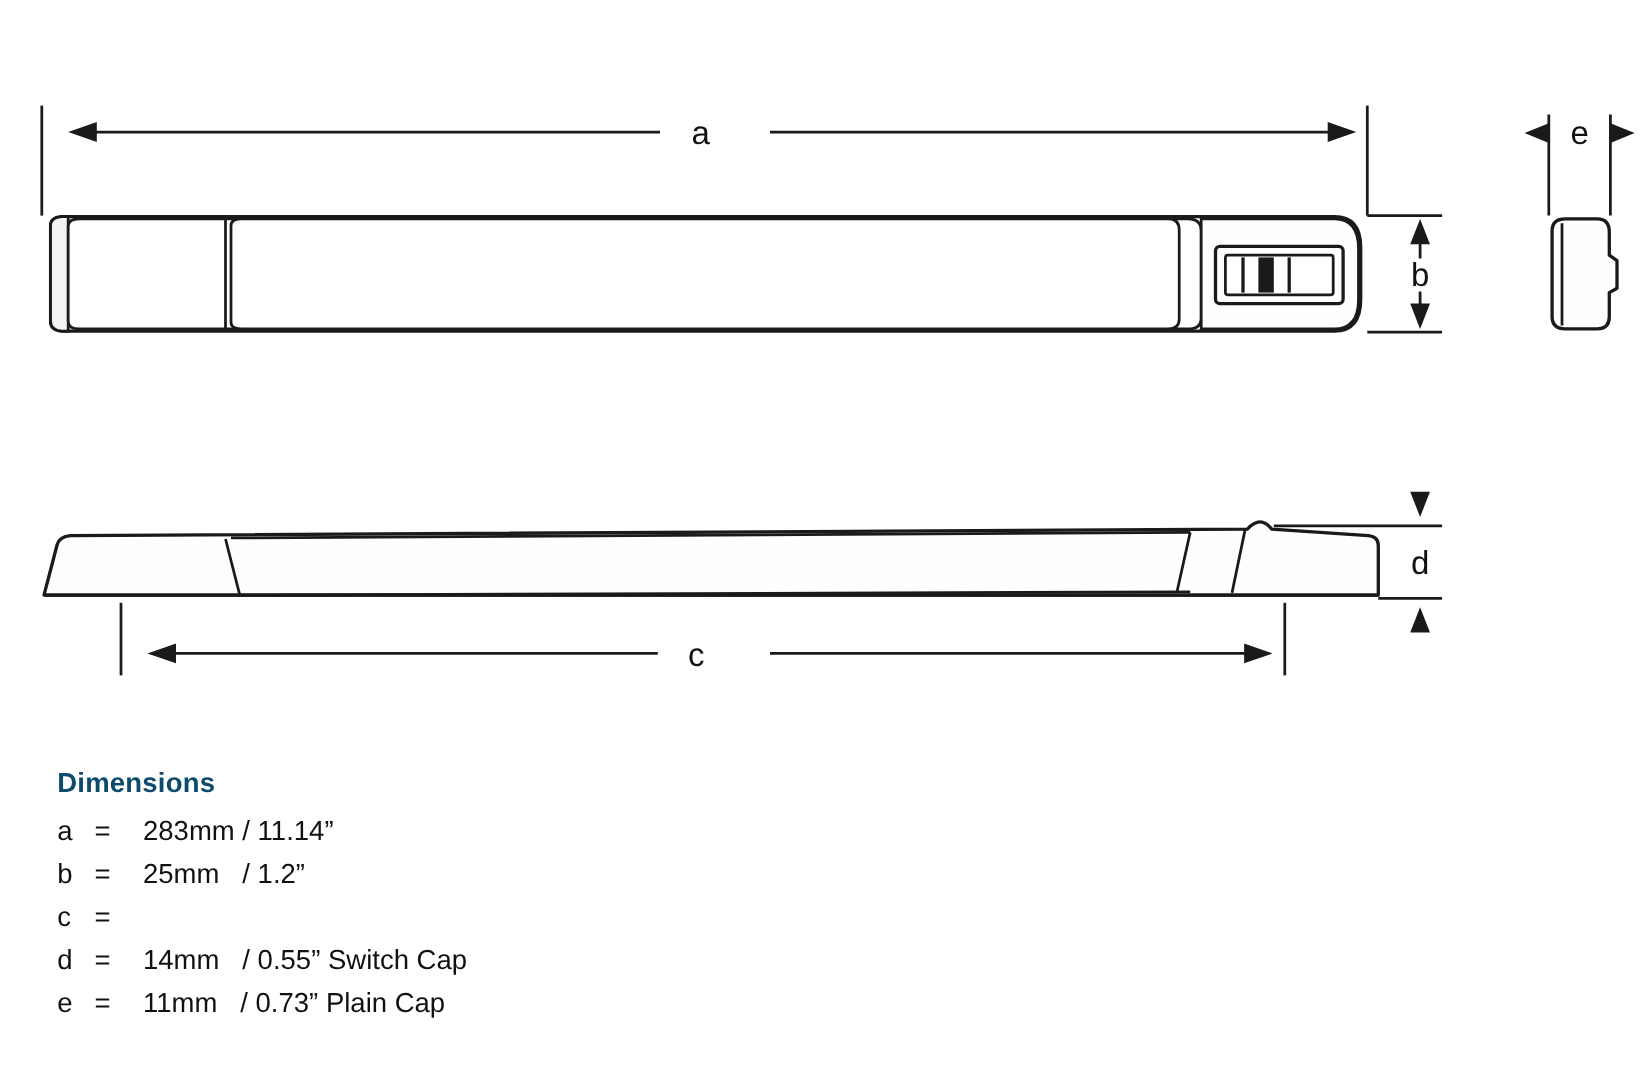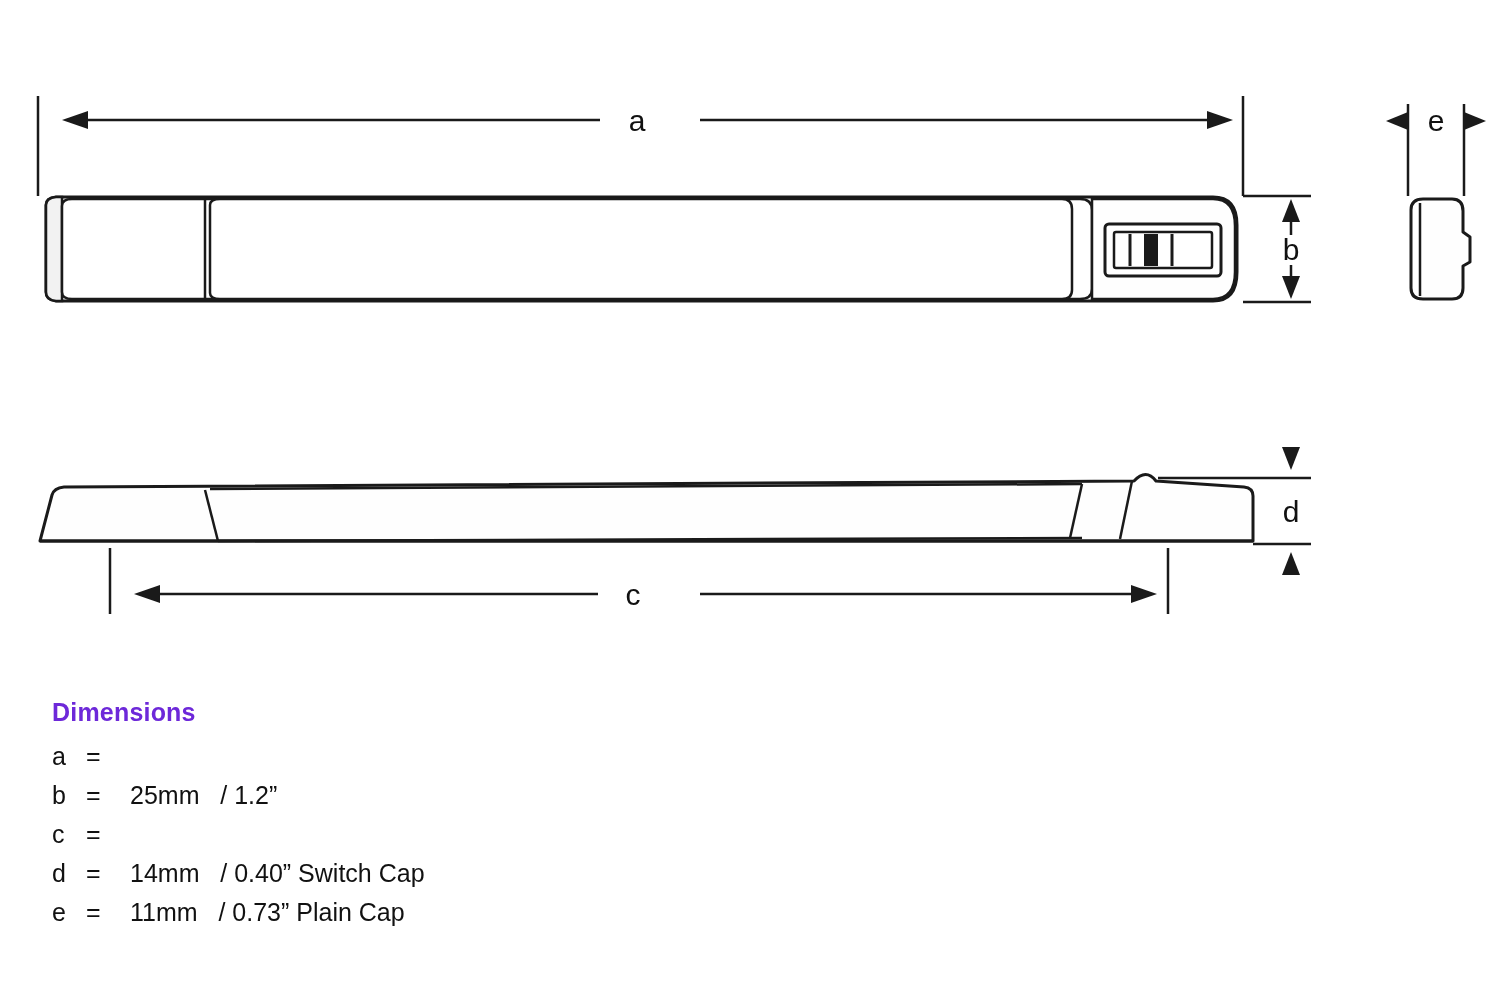--- a/index.html
+++ b/index.html
@@ -30,21 +30,21 @@
   .legend {
     position: absolute;
     left: 52px;
     top: 698px;
     width: 700px;
   }
   .legend-title {
     font-size: 25px;
     font-weight: bold;
     letter-spacing: 0.2px;
-    color: #6d28d9;
+    color: #0c4a6e;
     margin-bottom: 10px;
   }
   .legend-row {
     display: flex;
     align-items: baseline;
     font-size: 25px;
     line-height: 39px;
     color: #111111;
     white-space: pre;
   }
@@ -140,37 +140,38 @@
     <text class="dim-letter" x="633" y="605" text-anchor="middle">c</text>
   </g>
 </svg>
 
 <div class="legend">
   <div class="legend-title">Dimensions</div>
 
   <div class="legend-row">
     <span class="legend-key">a</span>
     <span class="legend-eq">=</span>
+    <span class="legend-val">283mm / 11.14”</span>
   </div>
 
   <div class="legend-row">
     <span class="legend-key">b</span>
     <span class="legend-eq">=</span>
     <span class="legend-val">25mm   / 1.2”</span>
   </div>
 
   <div class="legend-row">
     <span class="legend-key">c</span>
     <span class="legend-eq">=</span>
   </div>
 
   <div class="legend-row">
     <span class="legend-key">d</span>
     <span class="legend-eq">=</span>
-    <span class="legend-val">14mm   / 0.40” Switch Cap</span>
+    <span class="legend-val">14mm   / 0.55” Switch Cap</span>
   </div>
 
   <div class="legend-row">
     <span class="legend-key">e</span>
     <span class="legend-eq">=</span>
     <span class="legend-val">11mm   / 0.73” Plain Cap</span>
   </div>
 </div>
 
 </body></html>

